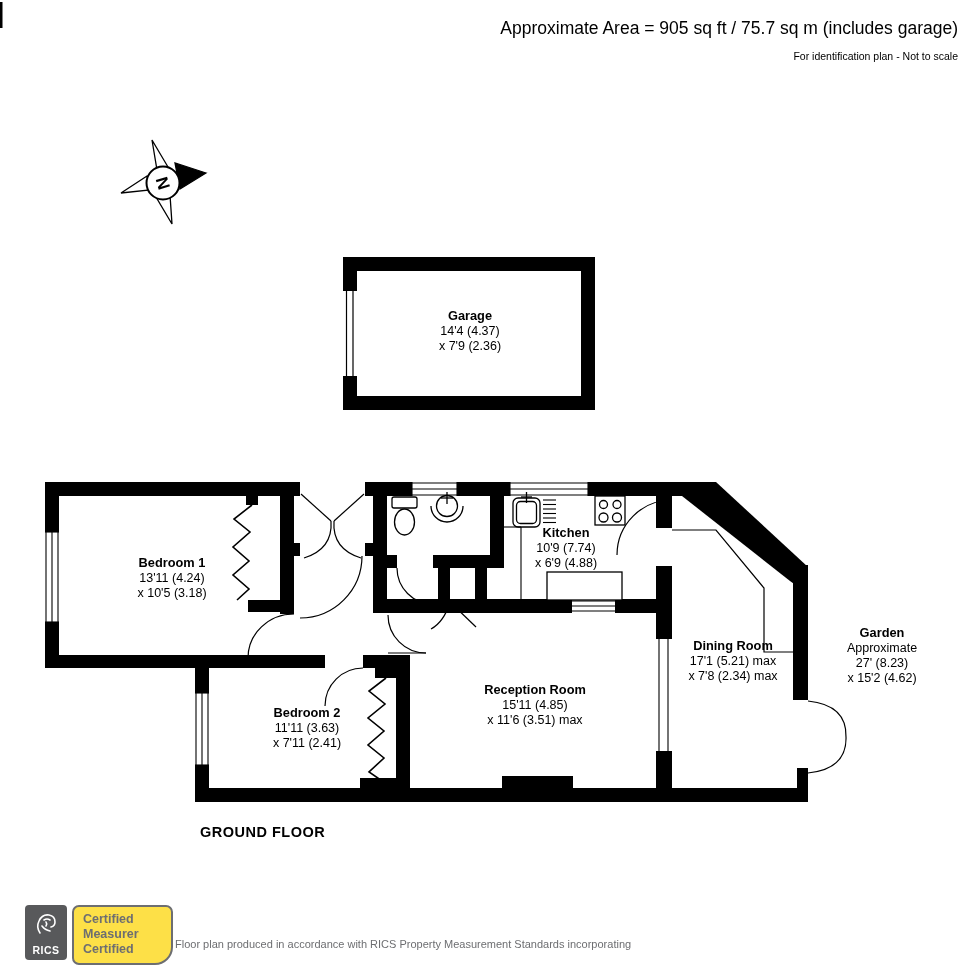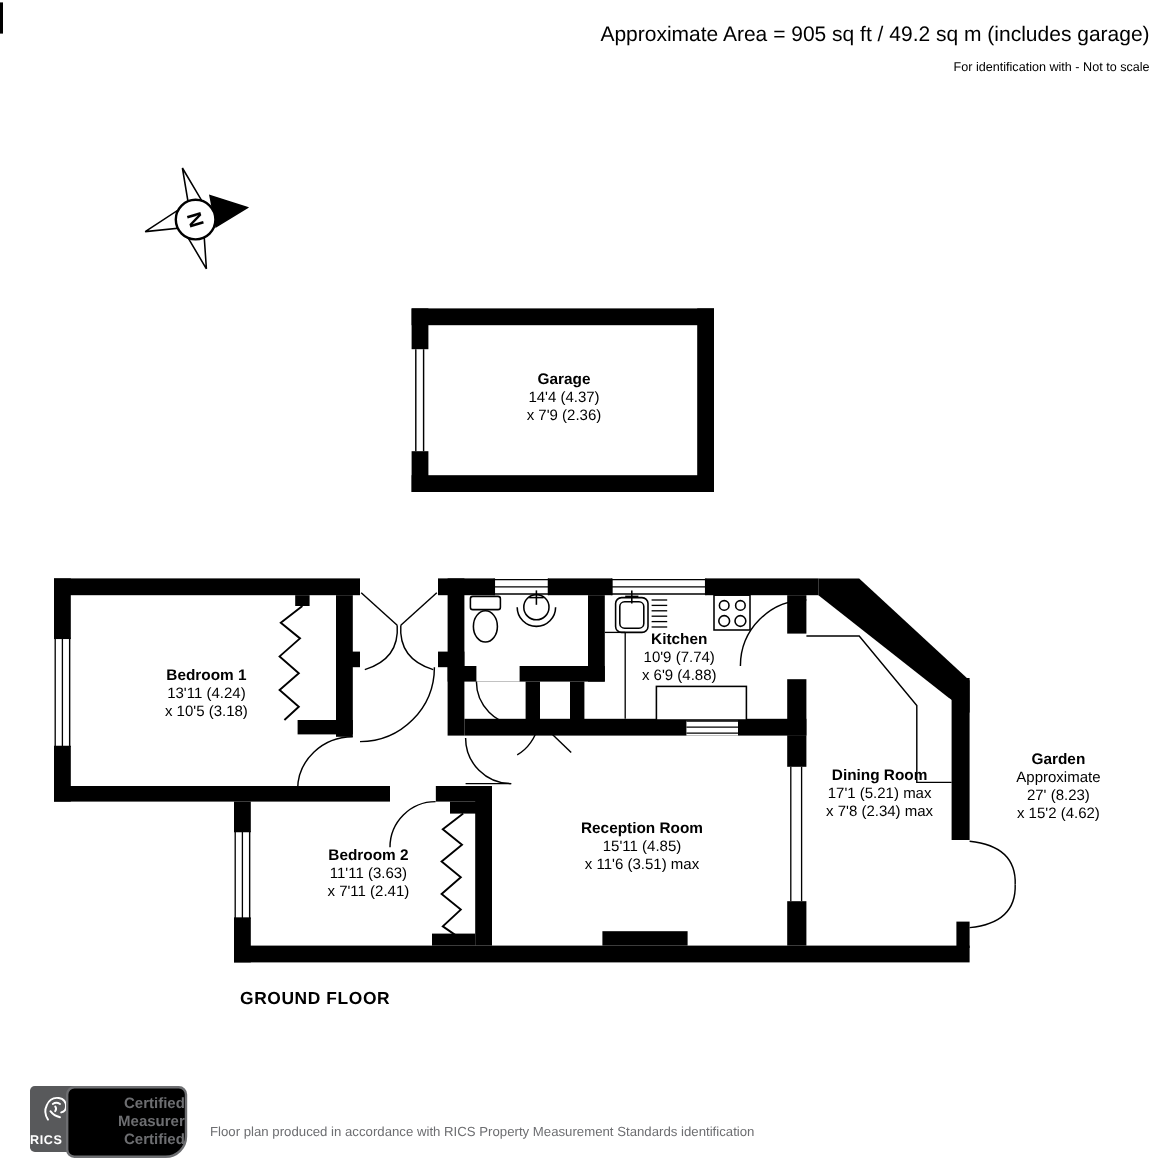--- a/index.html
+++ b/index.html
@@ -7,35 +7,35 @@
          font-family:"Liberation Sans",sans-serif;}
   .hdr-title{position:absolute;top:18px;right:17px;font-size:17.5px;color:#000;white-space:pre;}
   .hdr-sub{position:absolute;top:50px;right:17px;font-size:10.5px;color:#000;white-space:pre;}
   .plan-svg{position:absolute;left:0;top:0;}
   .room-name{font-size:12.8px;font-weight:700;fill:#000;}
   .room-dim{font-size:12.5px;fill:#000;}
   .floor-label{font-size:14.5px;font-weight:700;fill:#000;letter-spacing:.5px;}
   .compass-n{font-size:17px;font-weight:700;fill:#000;}
   .footer{position:absolute;left:0;top:898px;width:975px;height:70px;}
   .rics-box{position:absolute;left:25px;top:7px;width:42px;height:55px;background:#58595b;
-            border-radius:4px;display:flex;flex-direction:column;justify-content:flex-end;}
+            border-radius:4px;display:flex;flex-direction:column;align-items:center;justify-content:flex-end;}
   .rics-word{color:#fff;font-size:10.5px;font-weight:700;letter-spacing:.5px;margin-bottom:4px;}
   .rics-lion{position:absolute;top:4px;left:50%;transform:translateX(-50%);}
-  .cpm-badge{position:absolute;left:55px;top:7px;width:88px;height:51px;background:#000000;
-             border:2.5px solid #6d6e71;border-radius:7px 7px 18px 7px;padding:5px 0 0 9px;box-sizing:content-box;text-align:right;}
+  .cpm-badge{position:absolute;left:72px;top:7px;width:88px;height:51px;background:#fde047;
+             border:2.5px solid #6d6e71;border-radius:7px 7px 18px 7px;padding:5px 0 0 9px;box-sizing:content-box;}
   .cpm-line{color:#6d6e71;font-size:12.5px;font-weight:700;line-height:15px;}
   .foot-text{position:absolute;left:175px;top:9px;color:#6d6e71;font-size:11px;line-height:15px;white-space:pre;}
 </style>
 </head>
 <body>
 
 <div class="stage">
 
-  <div class="hdr-title">Approximate Area = 905 sq ft / 49.2 sq m (includes garage)</div>
-  <div class="hdr-sub">For identification with - Not to scale</div>
+  <div class="hdr-title">Approximate Area = 905 sq ft / 75.7 sq m (includes garage)</div>
+  <div class="hdr-sub">For identification plan - Not to scale</div>
 
   <svg class="plan-svg" width="975" height="975" viewBox="0 0 975 975">
 
     <rect x="0" y="2" width="2.5" height="26" fill="#000"></rect>
 
     <g stroke="#000" stroke-width="1.3">
       <polygon points="152,140 157,170 168,167" fill="#fff"></polygon>
       <polygon points="172,224 156,197 170,195" fill="#fff"></polygon>
       <polygon points="121,193 147,176 150,190" fill="#fff"></polygon>
       <polygon points="206,173 175,163 180,189" fill="#000"></polygon>
@@ -297,19 +297,19 @@
         </g>
       </svg>
       <div class="rics-word">RICS</div>
     </div>
     <div class="cpm-badge">
       <div class="cpm-line">Certified</div>
       <div class="cpm-line">Measurer</div>
       <div class="cpm-line">Certified</div>
     </div>
     <div class="foot-text">
-      <div>Floor plan produced in accordance with RICS Property Measurement Standards identification</div>
+      <div>Floor plan produced in accordance with RICS Property Measurement Standards incorporating</div>
       
       
     </div>
   </div>
 
 </div>
 
 </body></html>

